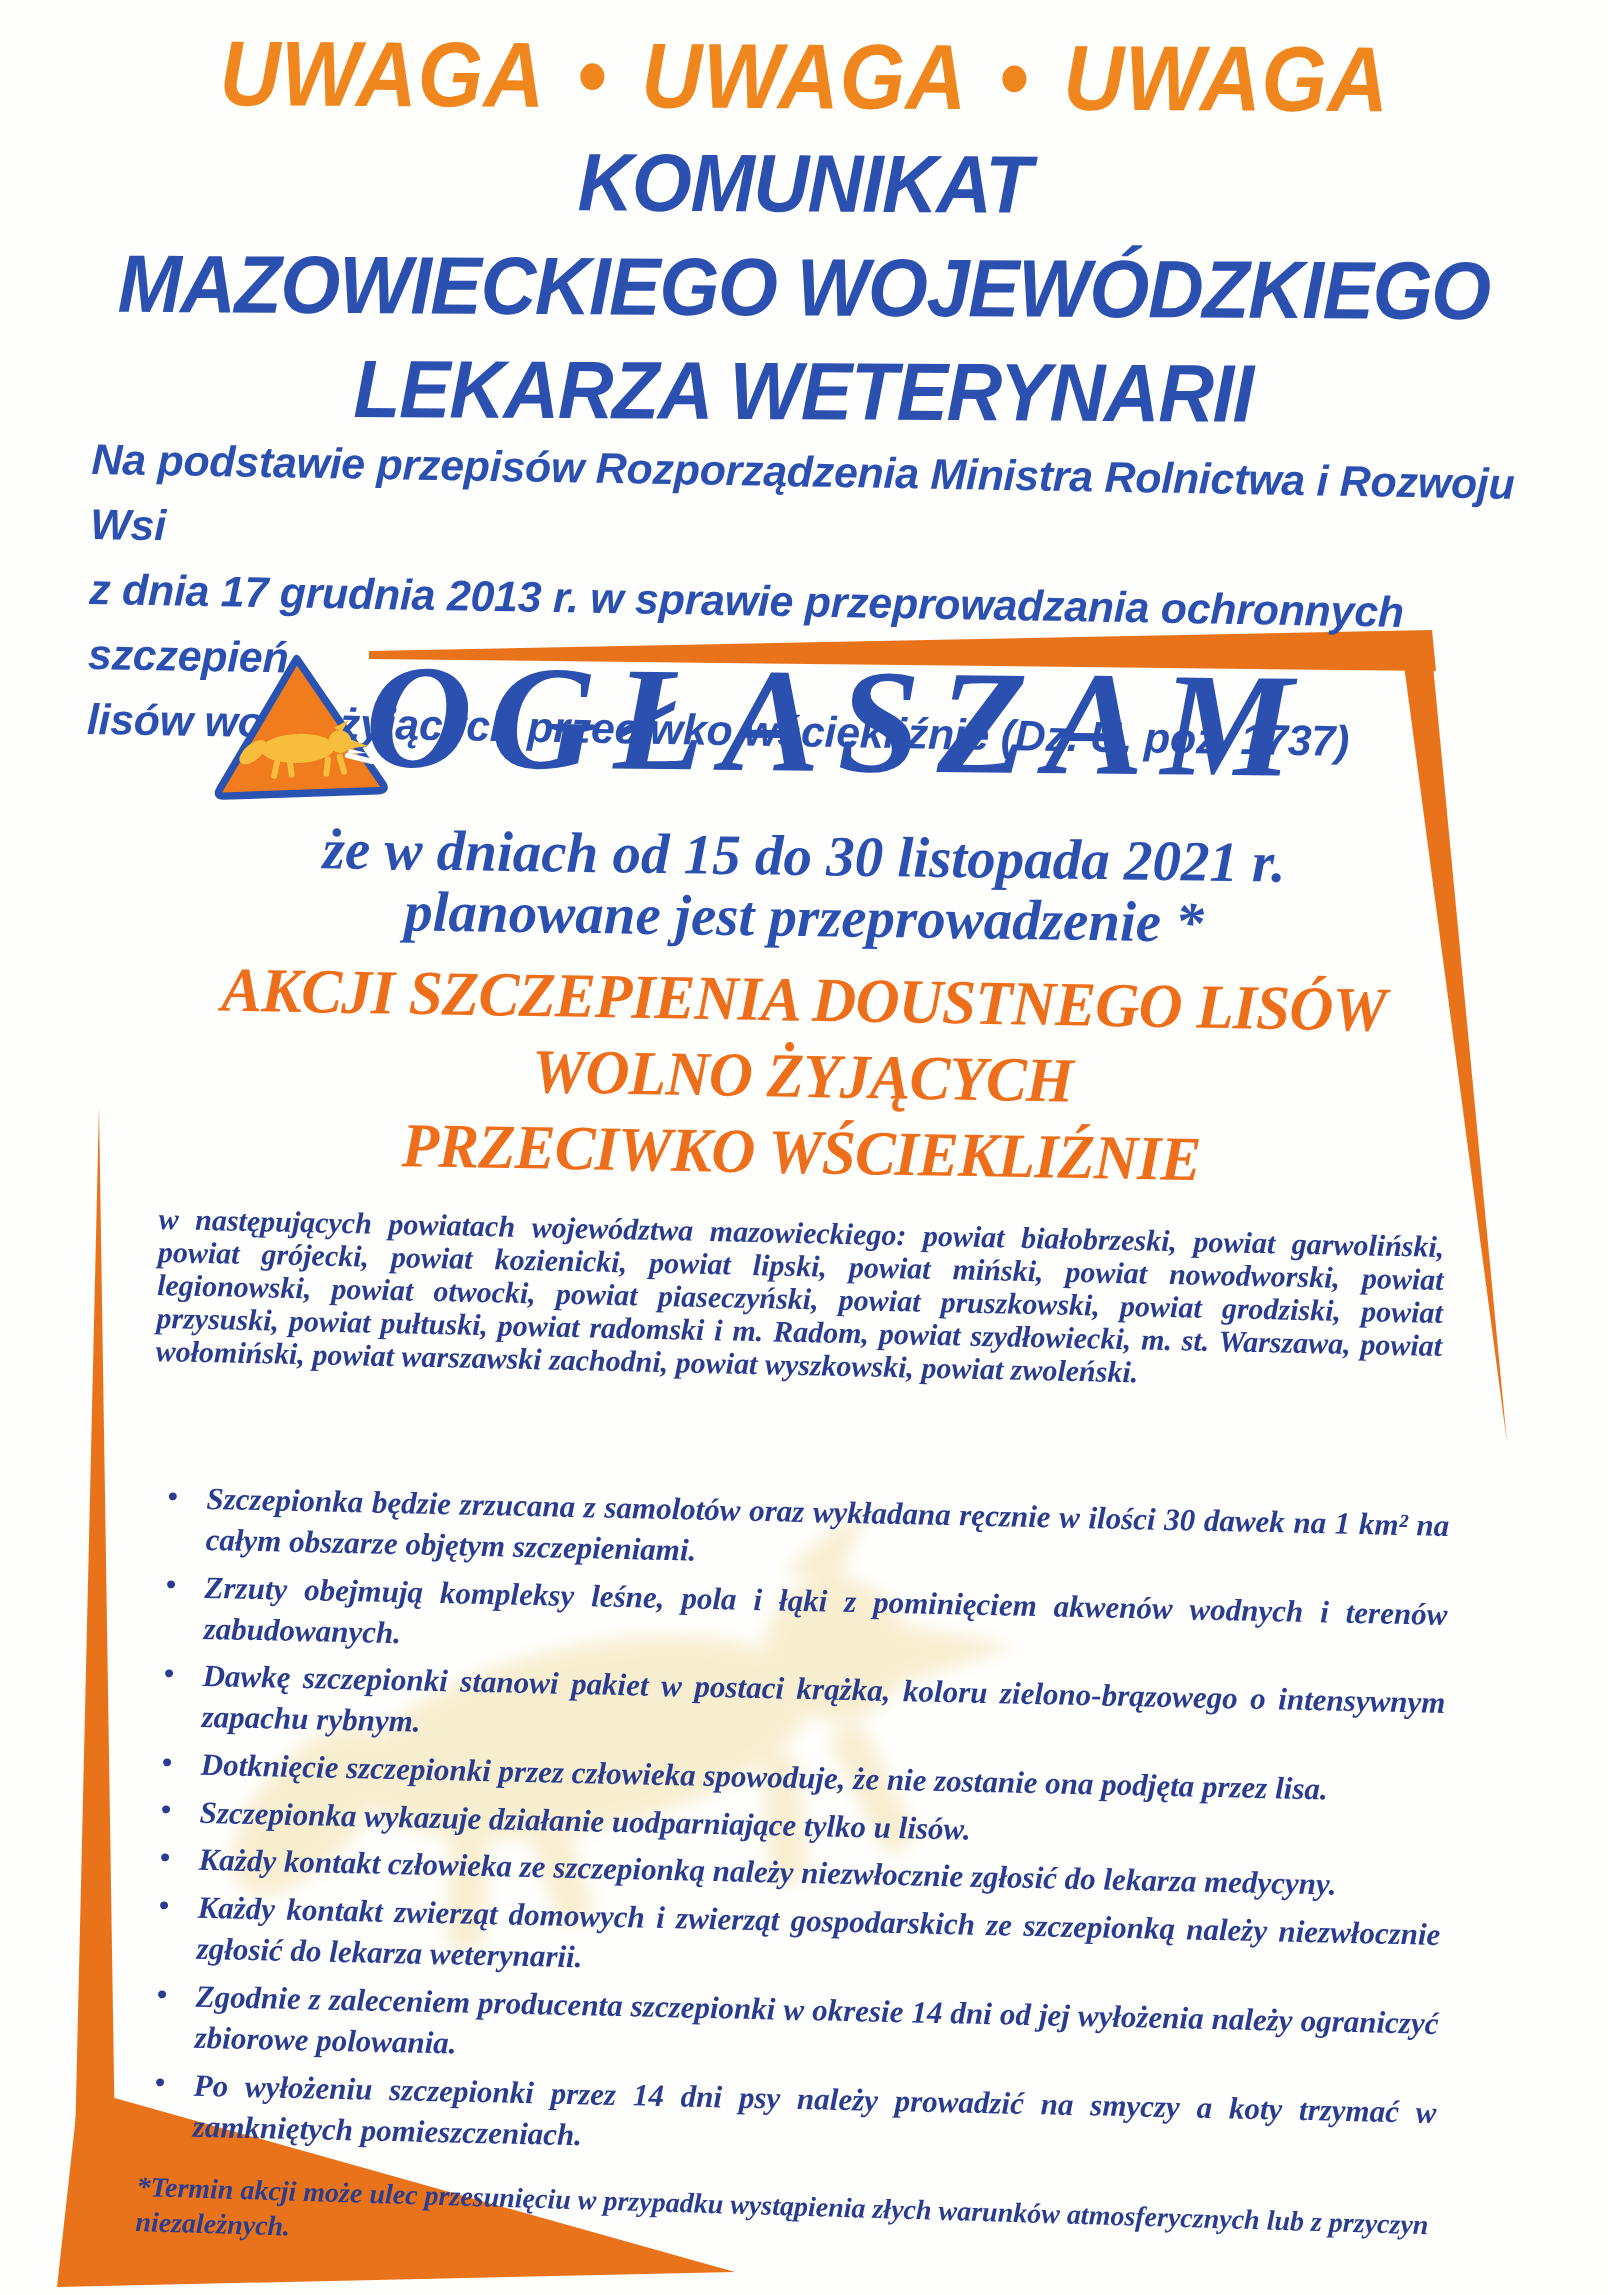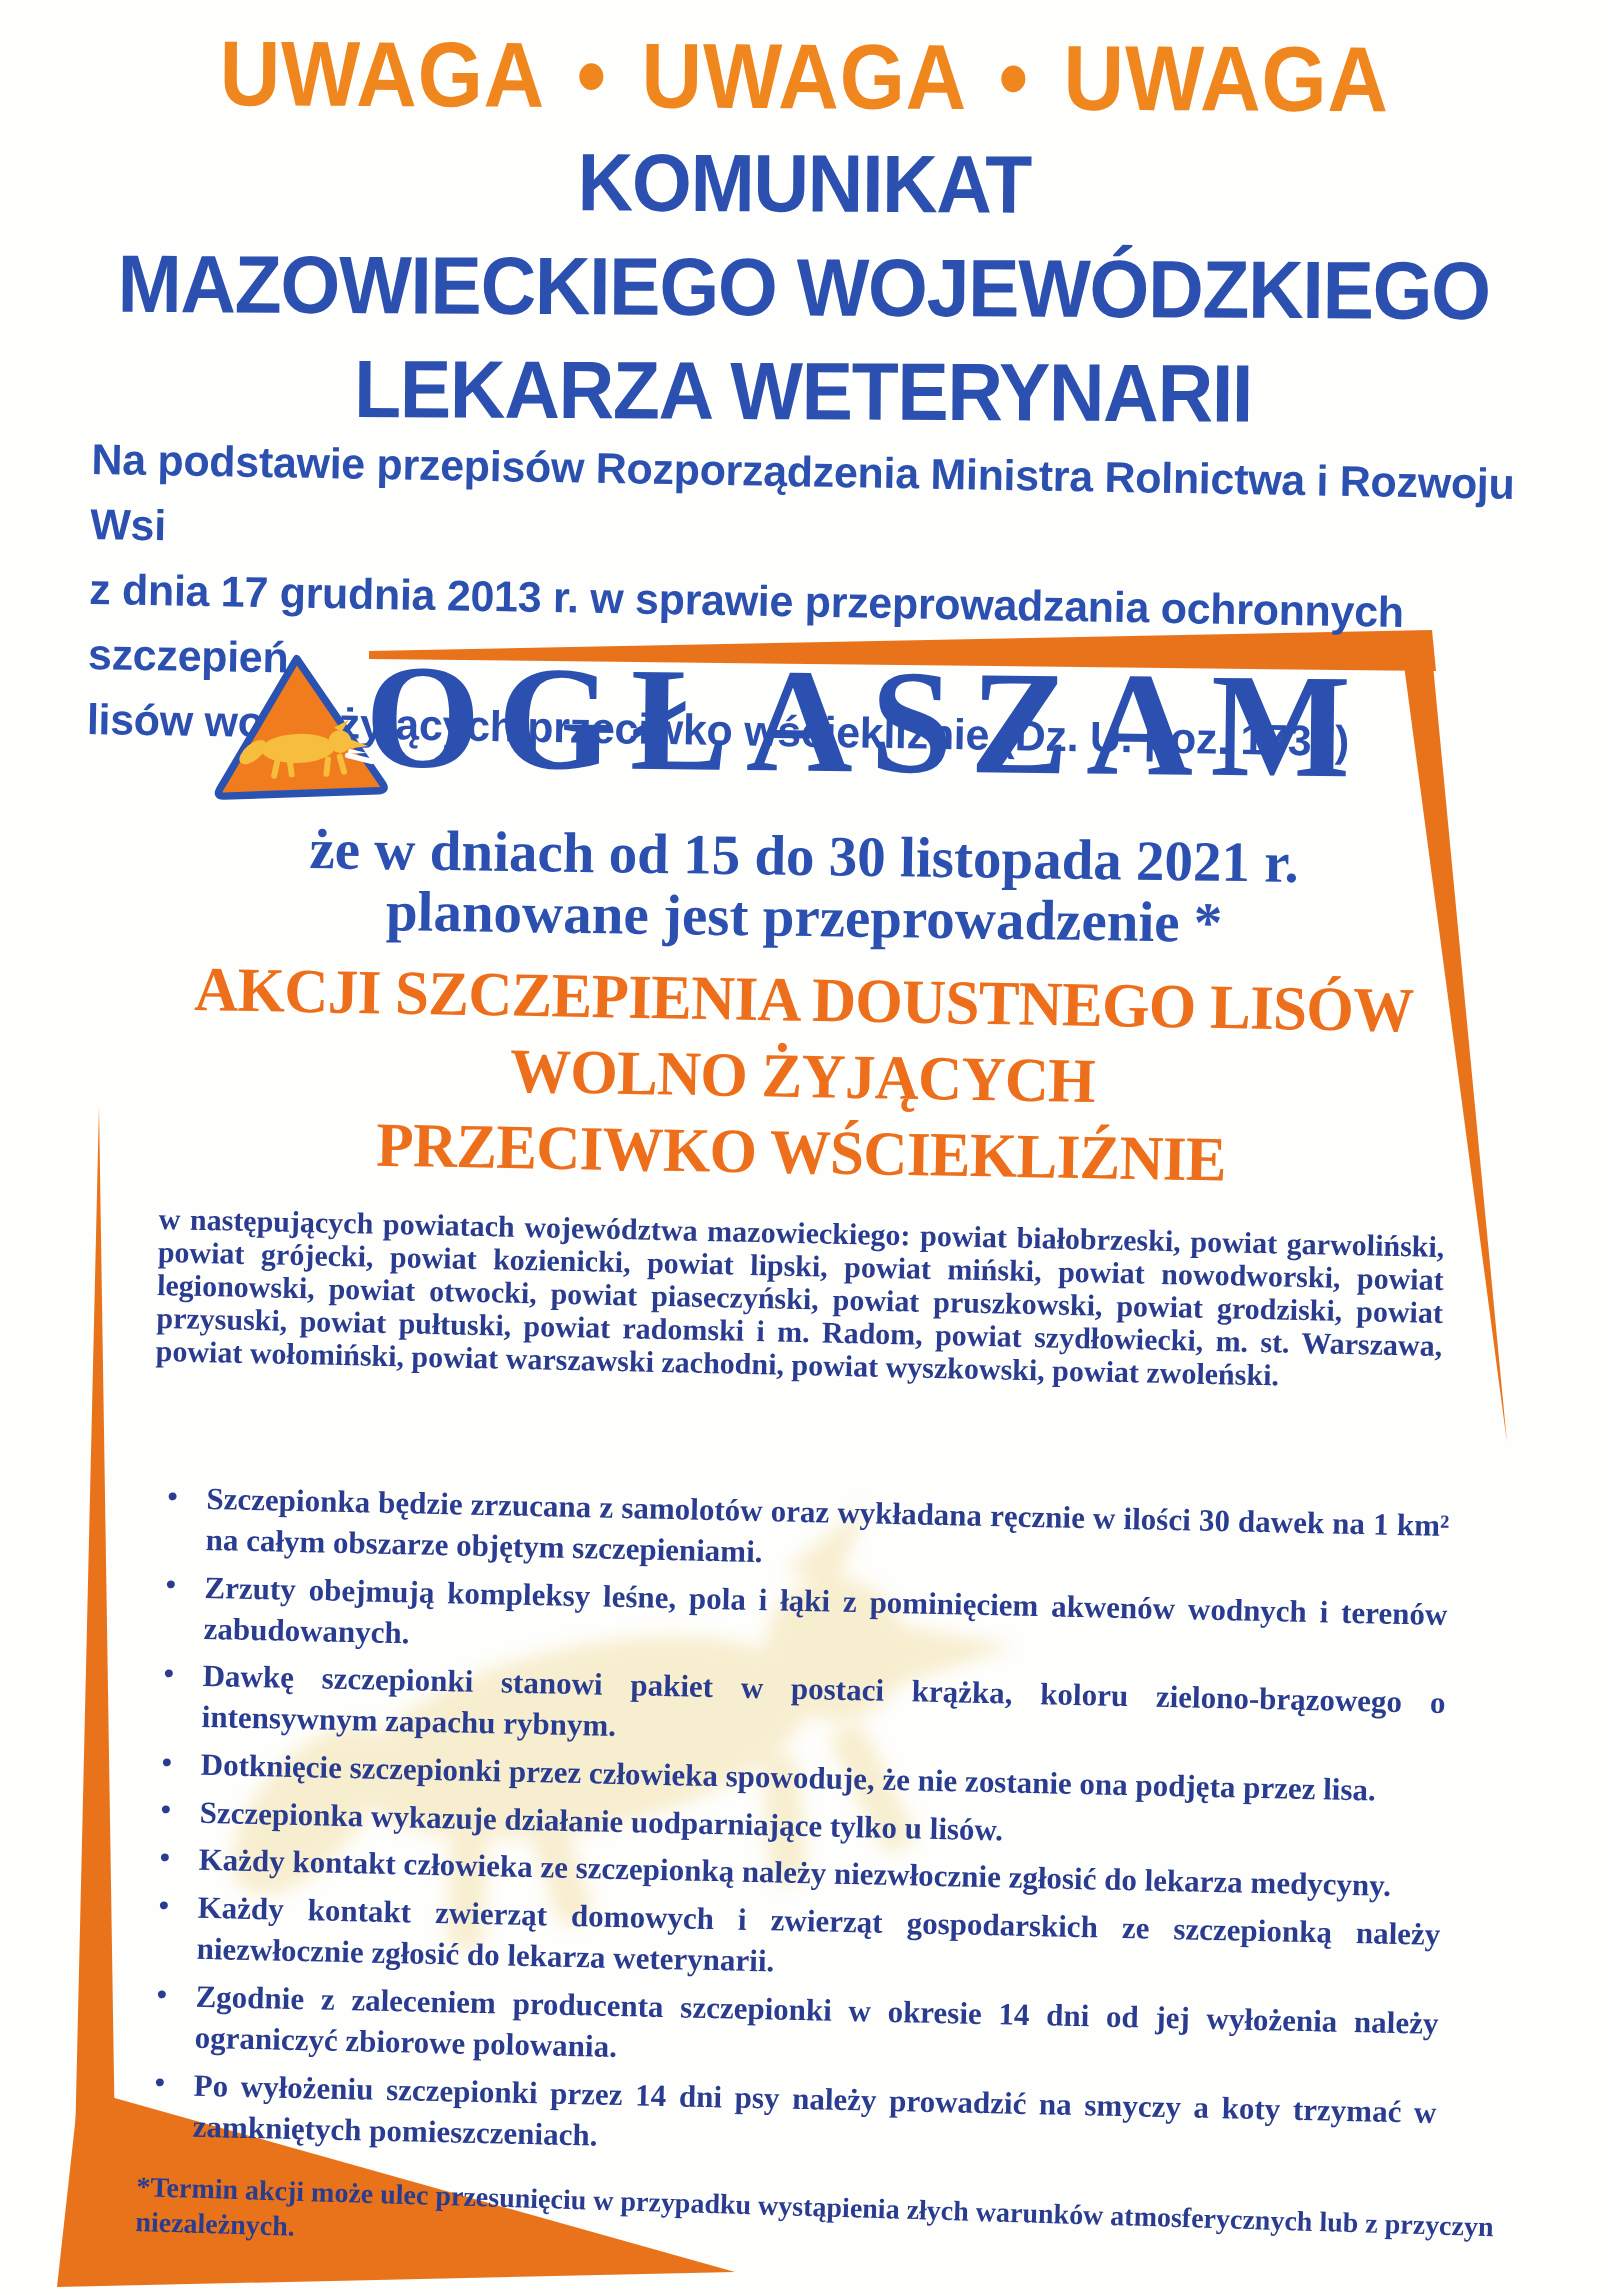--- a/index.html
+++ b/index.html
@@ -2,20 +2,21 @@
 <html lang="pl" style="font-size:10.7px"><head>
 <meta charset="utf-8">
 <style>
   html,body{margin:0;padding:0;background:#ffffff;}
   .page{
     position:relative;
     width:1609px;height:2295px;
     background:#fefefc;
     overflow:hidden;
     font-family:"Liberation Serif","DejaVu Serif",serif;
+    font-style:italic;
   }
   
   .frame{position:absolute;inset:0;background:#e9731a;z-index:2;}
   .frame-top   {clip-path:polygon(369px 651px,1432px 630px,1436px 671px,369px 659px);}
   .frame-right {clip-path:polygon(1404px 665px,1433px 665px,1507px 1443px);}
   .frame-left  {clip-path:polygon(99px 1107px,115px 2144px,75px 2144px);}
   .frame-bottom{clip-path:polygon(79px 2088px,735px 2272px,57px 2287px);}
   
   .watermark{
     position:absolute;left:180px;top:1302px;width:882px;height:828px;

